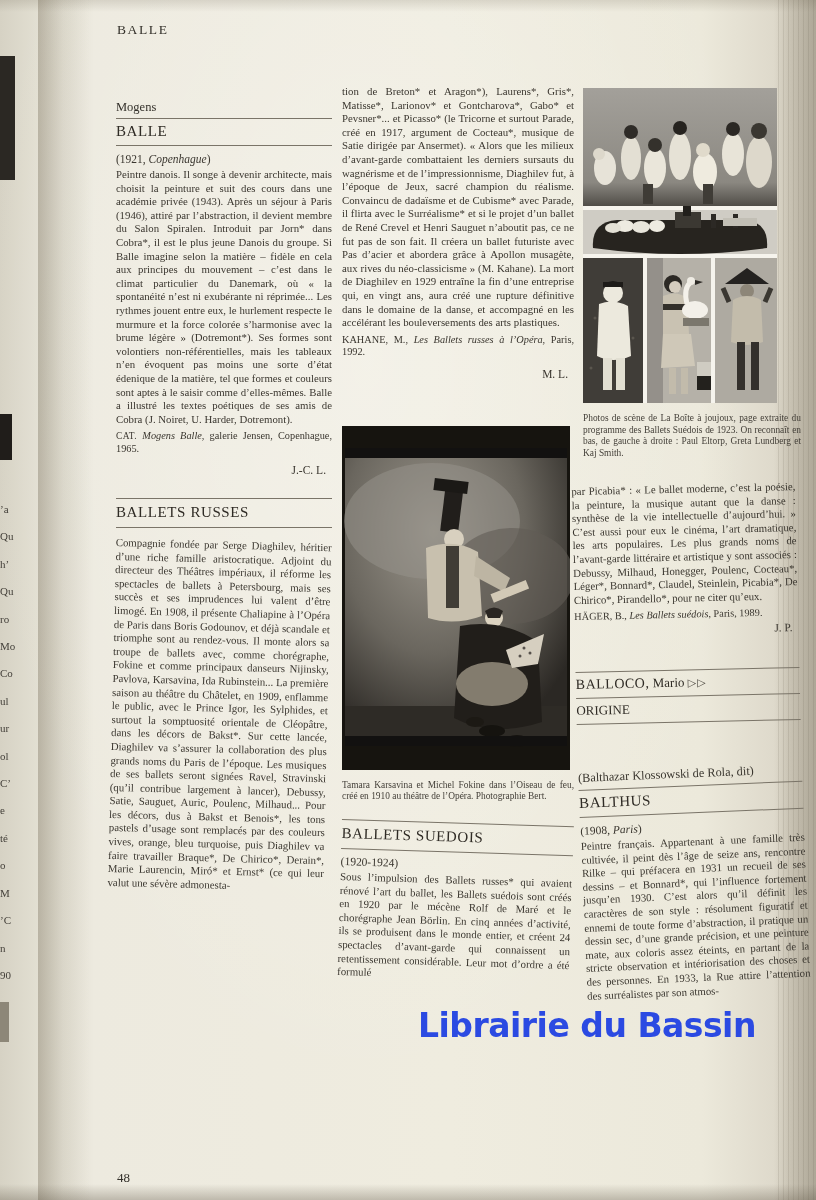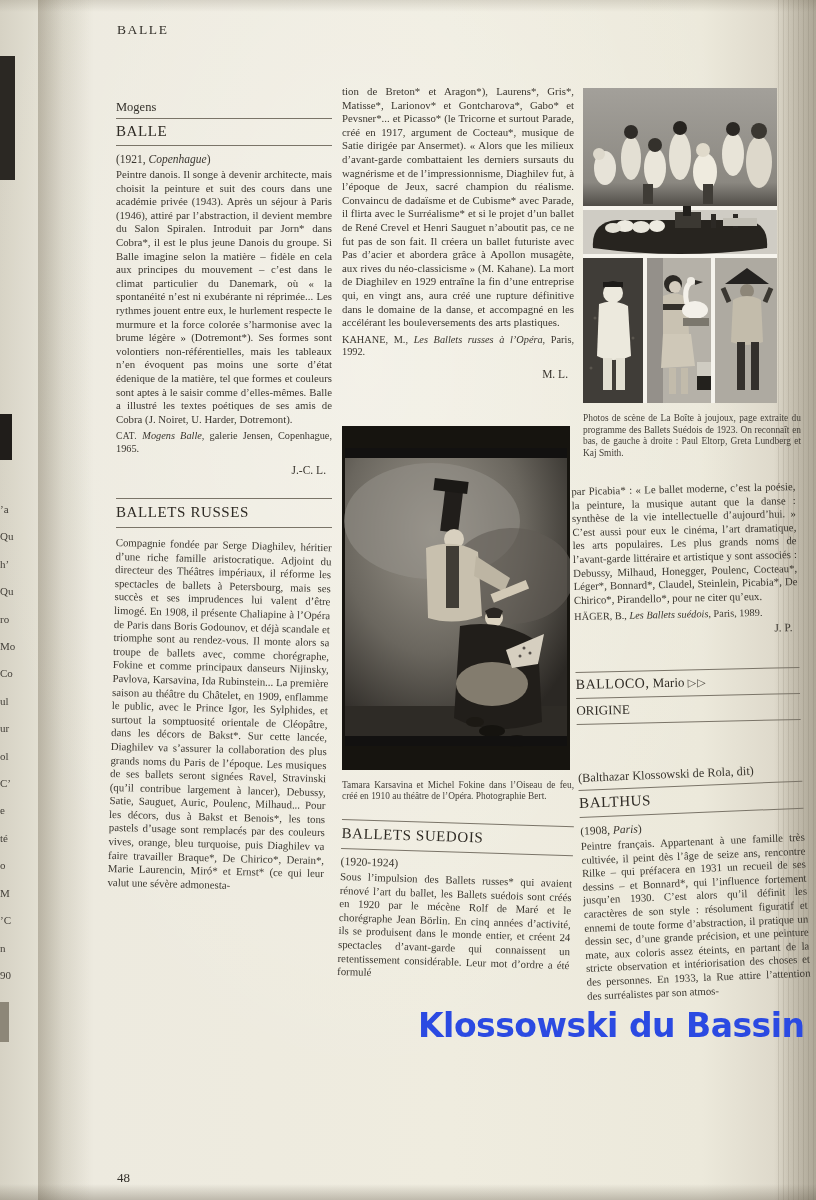--- a/index.html
+++ b/index.html
@@ -248,15 +248,15 @@
       <div class="balthus-block tilt-ccw2">
         <div class="note-line">(Balthazar Klossowski de Rola, dit)</div>
         <h2 class="entry-heading">BALTHUS</h2>
         <p class="birth"><span>(1908, </span><span class="it">Paris</span><span>)</span></p>
         <p class="body">Peintre français. Appartenant à une famille très cultivée, il peint dès l’âge de seize ans, rencontre Rilke – qui préfacera en 1931 un recueil de ses dessins – et Bonnard*, qui l’influence fortement jusqu’en 1930. C’est alors qu’il définit les caractères de son style : résolument figuratif et ennemi de toute forme d’abstraction, il pratique un dessin sec, d’une grande précision, et une peinture mate, aux coloris assez éteints, en partant de la stricte observation et intériorisation des choses et des personnes. En 1933, la Rue attire l’attention des surréalistes par son atmos-</p>
       </div>
     </div>
   </div>
 
   <div class="pagenum">48</div>
-  <div class="watermark" id="watermark" style="color: rgb(43, 74, 226);">Klossowski du Bassin</div>
+  <div class="watermark" id="watermark" style="color: rgb(43, 74, 226);">Librairie du Bassin</div>
 
 </div>
 
 </body></html>

